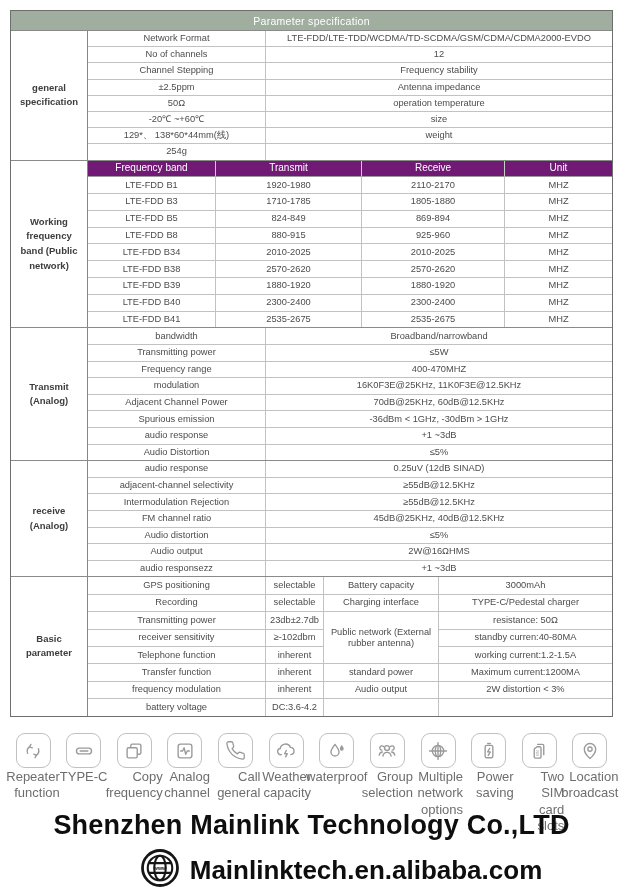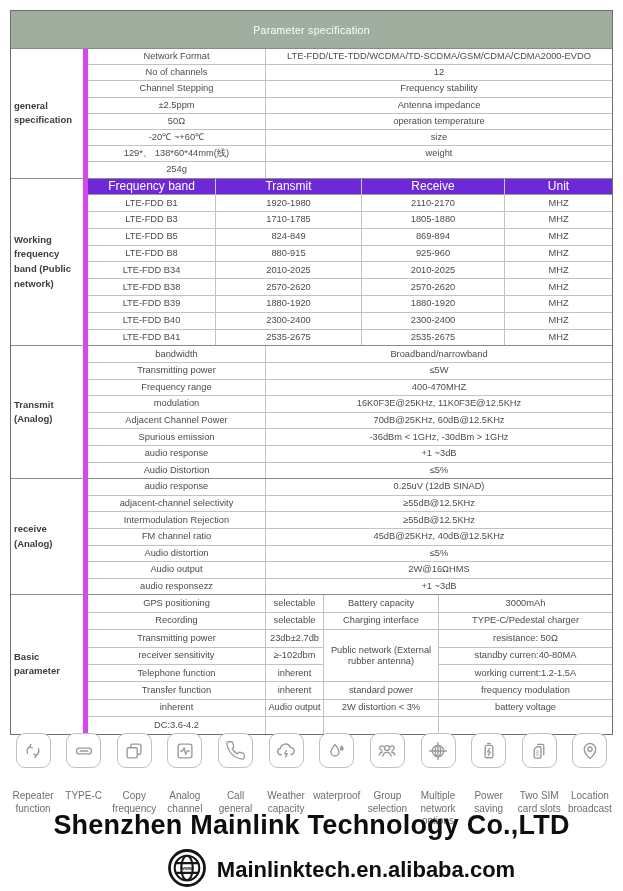--- a/index.html
+++ b/index.html
@@ -1,53 +1,53 @@
 <!DOCTYPE html>
 <html><head>
 <meta charset="utf-8">
 <style>
   html,body{margin:0;padding:0}
   body{width:623px;height:891px;background:#fff;position:relative;
        font-family:"Liberation Sans",sans-serif;color:#4c4c4c;overflow:hidden}
 
   
   .spec{position:absolute;left:10px;top:10px;width:601px;border:1.5px solid #6e6e6e;background:#fff}
-  .title{height:37px;background:#9fae9f;color:#fff;font-size:10.5px;letter-spacing:.3px;
+  .title{height:19px;background:#9fae9f;color:#fff;font-size:10.5px;letter-spacing:.3px;
          display:flex;align-items:center;justify-content:center}
   .section{display:flex;border-top:1px solid #8a8a8a}
-  .cat{flex:0 0 77px;width:77px;border-right:5px solid #d946ef;box-sizing:border-box;
-       display:flex;align-items:center;justify-content:center;text-align:left;
+  .cat{flex:0 0 77px;width:77px;border-right:1px solid #d946ef;box-sizing:border-box;
+       display:flex;align-items:center;justify-content:center;text-align:center;
        font-weight:bold;font-size:9.5px;color:#3d3d3d;line-height:1.55;padding:0 3px}
   .rows{flex:1;overflow:hidden}
   .grid{display:grid;margin:0 -1px -1px 0}
   .c{border-right:1px solid #c2c2c2;border-bottom:1px solid #c2c2c2;box-sizing:border-box;
      display:flex;align-items:center;justify-content:center;text-align:center;
      font-size:9.3px;color:#4c4c4c;padding:0 2px;line-height:1.2;overflow:hidden}
   .g-gen{grid-template-columns:178px 1fr;grid-auto-rows:16.2px}
   .g-freq{grid-template-columns:128px 146px 143px 1fr;grid-auto-rows:16.8px}
   .g-tx{grid-template-columns:178px 1fr;grid-auto-rows:16.6px}
   .g-rx{grid-template-columns:178px 1fr;grid-auto-rows:16.6px}
   .g-basic{grid-template-columns:178px 58px 115px 1fr;grid-auto-rows:17.4px}
-  .hd{background:#6d28d9;color:#fff;font-size:12px;border-right-color:#c6d0c6;border-bottom-color:#9a9a9a}
+  .hd{background:#701a75;color:#fff;font-size:10px;border-right-color:#c6d0c6;border-bottom-color:#9a9a9a}
   .span3{grid-row:span 3}
 
   
   .features{position:absolute;left:8px;top:733px;width:607px;display:flex;justify-content:space-between}
   .feature{width:50px;display:flex;flex-direction:column;align-items:center}
   .icon-box{width:35px;height:35px;border:1.5px solid #c0c0c0;border-radius:9px;box-sizing:border-box;
             display:flex;align-items:center;justify-content:center;background:#fff}
   .icon-box svg{stroke:#9a9a9a;fill:none;stroke-width:1.5;stroke-linecap:round;stroke-linejoin:round}
-  .flabel{margin-top:22px;font-size:10px;color:#6e6e6e;text-align:center;line-height:1.25}
+  .flabel{margin-top:1px;font-size:13px;color:#6e6e6e;text-align:right;line-height:1.25}
 
   
   .footer{position:absolute;left:0;top:810px;width:623px;text-align:center}
   .company{font-size:27px;font-weight:bold;color:#0e0e0e;letter-spacing:.2px}
   .webrow{margin-top:6px;display:flex;align-items:center;justify-content:center;gap:9px;padding-left:58px}
   .globe svg{stroke:#161616;fill:none;stroke-width:1.2;stroke-linecap:round}
-  .website{font-size:22px;font-weight:bold;color:#0e0e0e}
+  .website{font-size:26px;font-weight:bold;color:#0e0e0e}
 </style>
 </head>
 <body>
 
 <div class="spec">
   <div class="title">Parameter specification</div>
 
   <div class="section">
     <div class="cat">general specification</div>
     <div class="rows">
@@ -183,20 +183,21 @@
           <div class="c">resistance: 50Ω</div>
       <div class="c">receiver sensitivity</div>
           <div class="c">≥-102dbm</div>
           <div class="c">standby curren:40-80MA</div>
       <div class="c">Telephone function</div>
           <div class="c">inherent</div>
           <div class="c">working current:1.2-1.5A</div>
       <div class="c">Transfer function</div>
           <div class="c">inherent</div>
           <div class="c">standard power</div>
+          <div class="c">Maximum current:1200MA</div>
       <div class="c">frequency modulation</div>
           <div class="c">inherent</div>
           <div class="c">Audio output</div>
           <div class="c">2W distortion &lt; 3%</div>
       <div class="c">battery voltage</div>
           <div class="c">DC:3.6-4.2</div>
           <div class="c"></div>
           <div class="c"></div>
     </div>
       </div>

